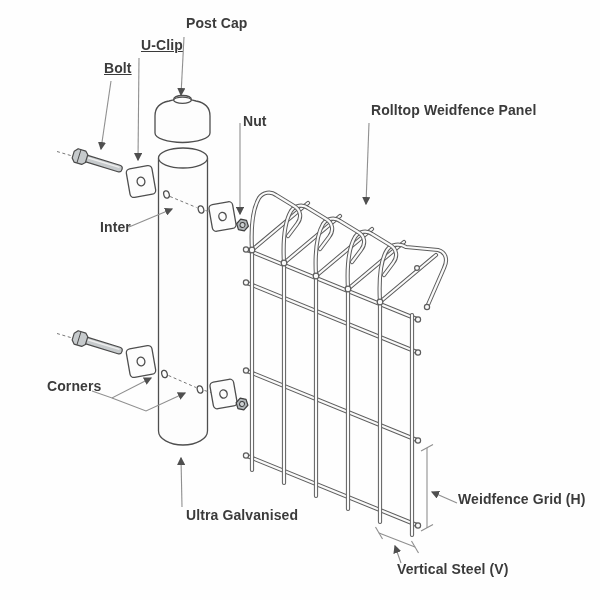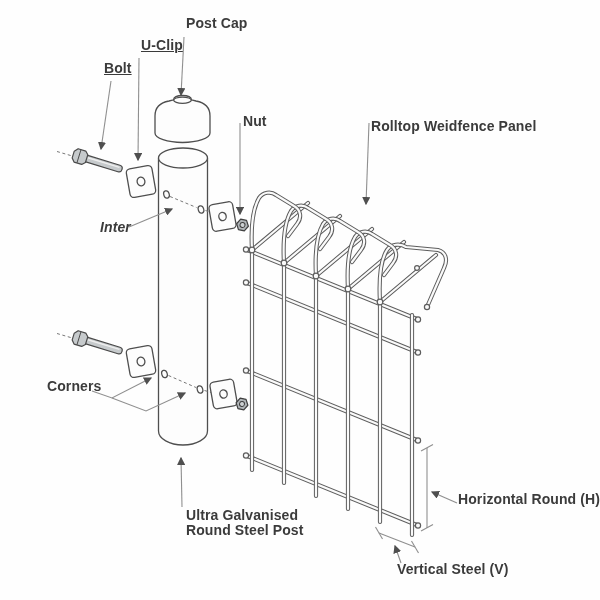--- a/index.html
+++ b/index.html
@@ -211,23 +211,22 @@
       <line class="dim" x1="379" y1="533" x2="415" y2="547"></line>
       <line class="dim" x1="375.5" y1="527" x2="382.5" y2="539"></line>
       <line class="dim" x1="411.5" y1="541" x2="418.5" y2="553"></line>
     </g>
   </svg>
 
   <div class="lbl" style="left:104px;top:61px;text-decoration:underline;">Bolt</div>
   <div class="lbl" style="left:141px;top:38px;text-decoration:underline;">U-Clip</div>
   <div class="lbl" style="left:186px;top:16px;">Post Cap</div>
   <div class="lbl" style="left:243px;top:114px;">Nut</div>
-  <div class="lbl" style="left:371px;top:119px;">Rolltop Weidfence Panel</div>
-  <div class="lbl" style="left:100px;top:220px;font-style:italic;">Inter</div>
+  <div class="lbl" style="left:371px;top:103px;">Rolltop Weidfence Panel</div>
+  <div class="lbl" style="left:100px;top:220px;">Inter</div>
   <div class="lbl" style="left:47px;top:379px;text-align:center;">Corners</div>
-  <div class="lbl" style="left:186px;top:508px;">
+  <div class="lbl" style="left:186px;top:508px;text-align:center;">
     <div>Ultra Galvanised</div>
-    <div>Round Steel Post</div>
   </div>
-  <div class="lbl" style="left:458px;top:492px;">Horizontal Round (H)</div>
+  <div class="lbl" style="left:458px;top:492px;">Weidfence Grid (H)</div>
   <div class="lbl" style="left:397px;top:562px;">Vertical Steel (V)</div>
 
 </div>
 
 </body></html>

